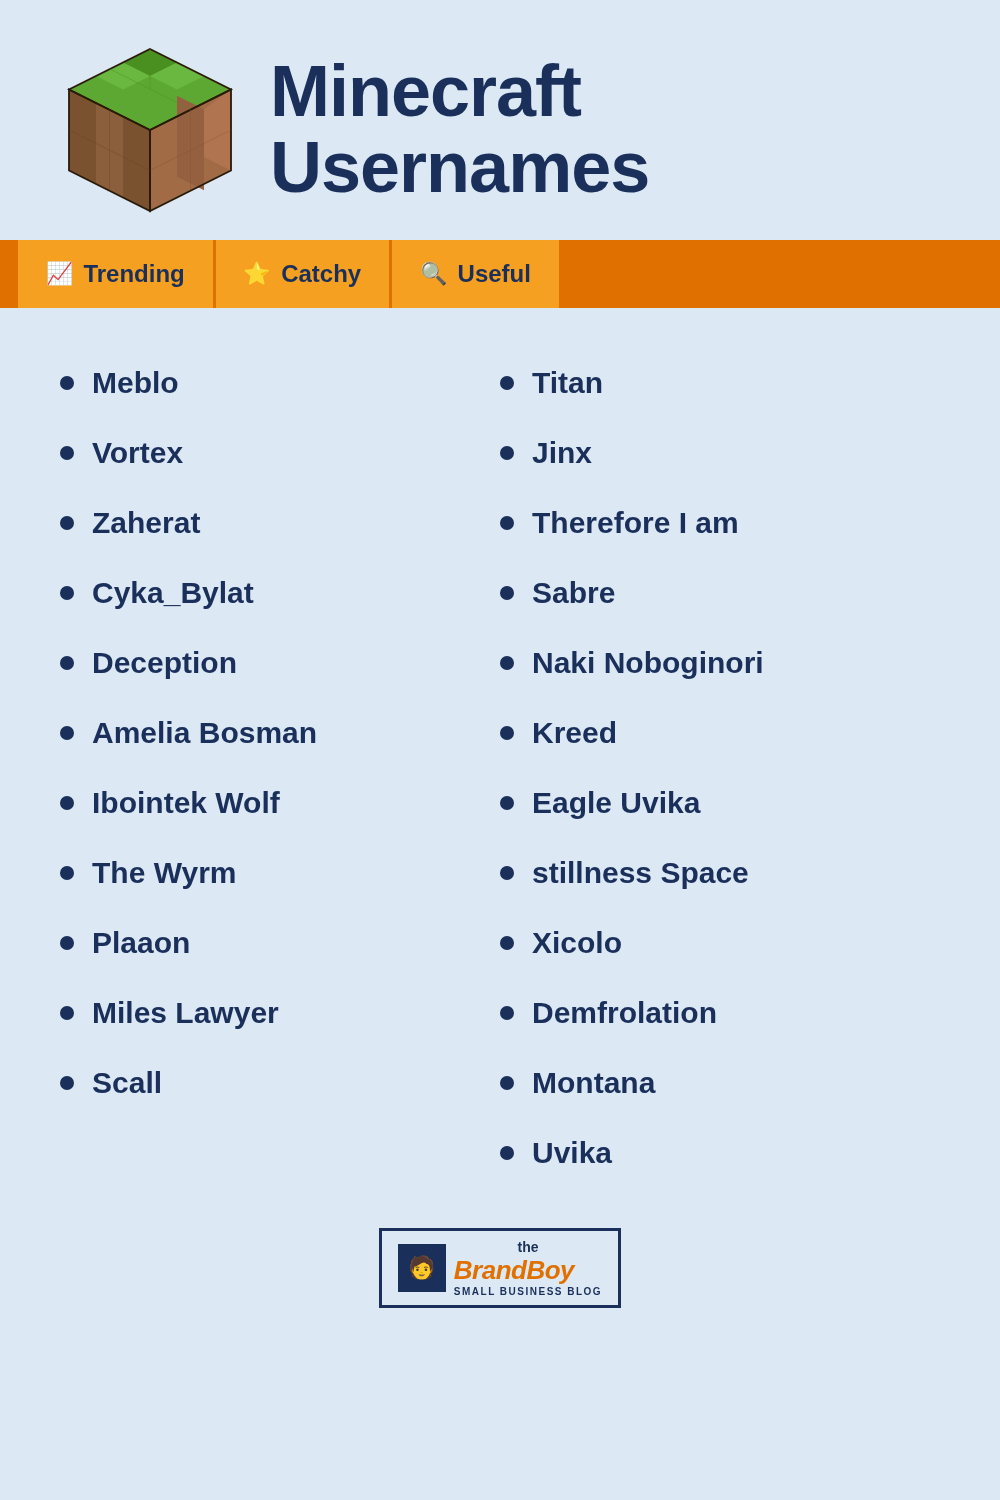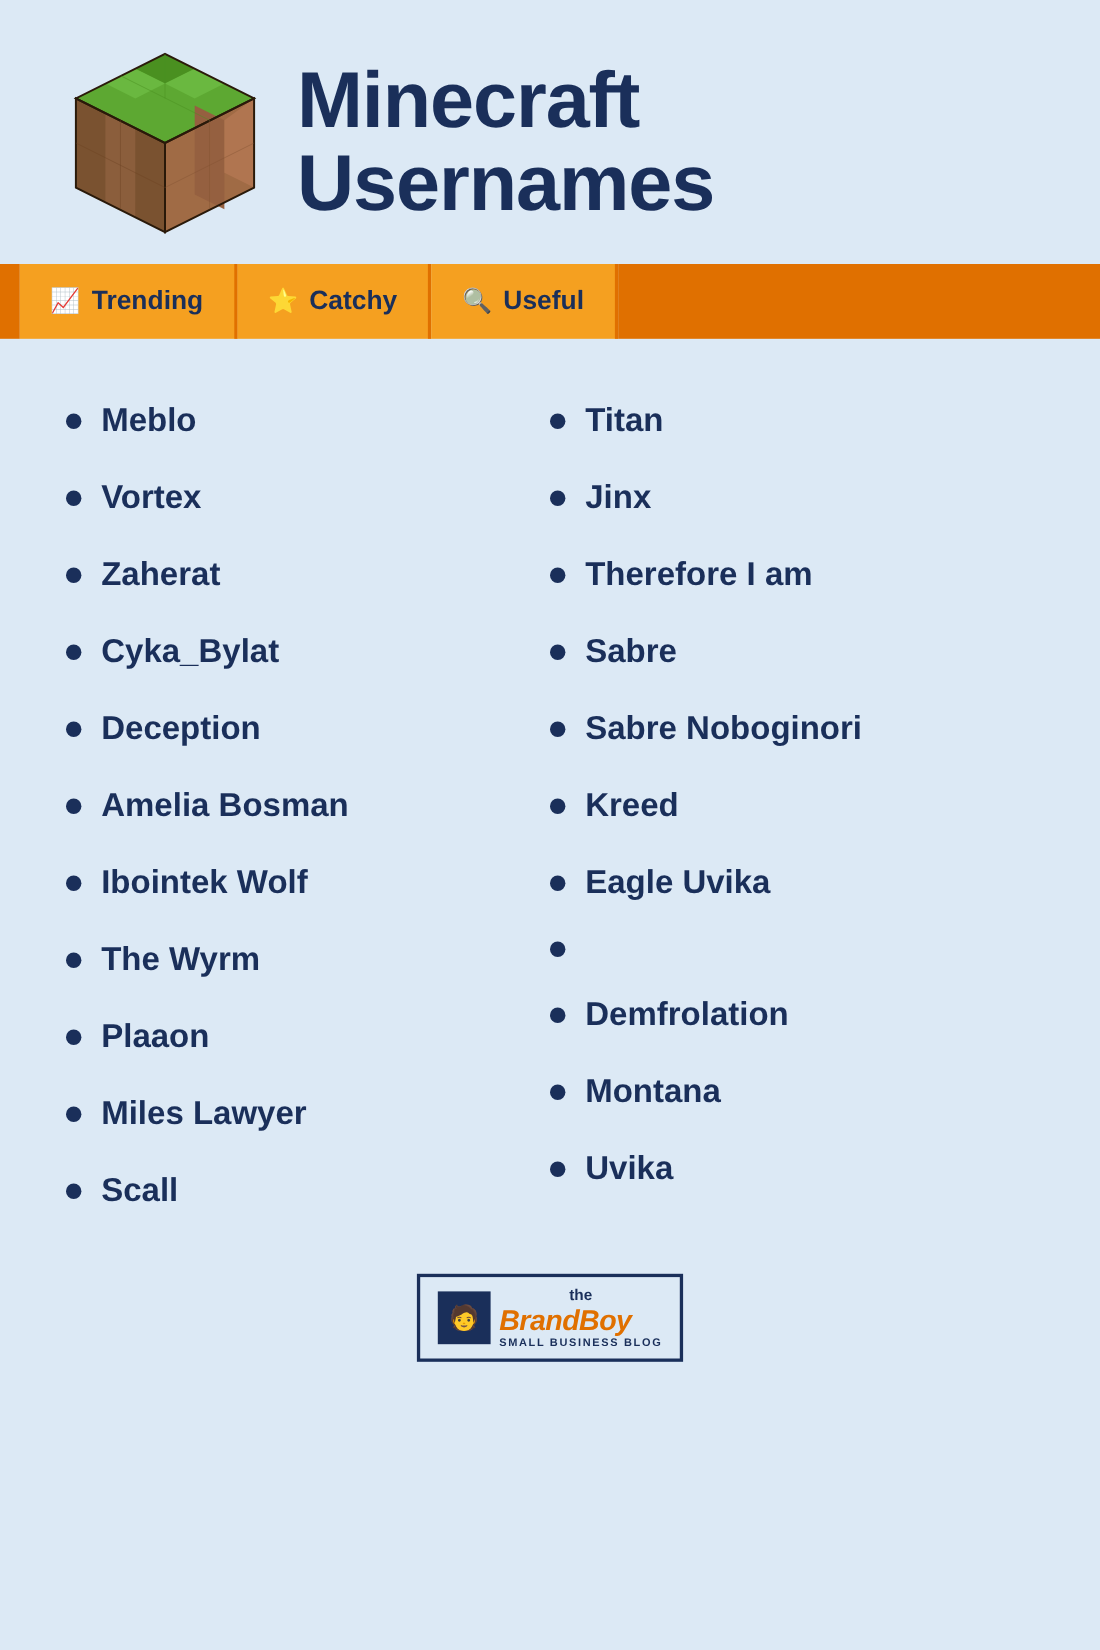--- a/index.html
+++ b/index.html
@@ -307,32 +307,37 @@
       <div class="list-item">
         <span class="bullet"></span>
         <span>Therefore I am</span>
       </div>
       <div class="list-item">
         <span class="bullet"></span>
         <span>Sabre</span>
       </div>
       <div class="list-item">
         <span class="bullet"></span>
-        <span>Sabre Noboginori</span>
+        <span>Naki Noboginori</span>
       </div>
       <div class="list-item">
         <span class="bullet"></span>
         <span>Kreed</span>
       </div>
       <div class="list-item">
         <span class="bullet"></span>
         <span>Eagle Uvika</span>
       </div>
       <div class="list-item">
         <span class="bullet"></span>
+        <span>stillness Space</span>
+      </div>
+      <div class="list-item">
+        <span class="bullet"></span>
+        <span>Xicolo</span>
       </div>
       <div class="list-item">
         <span class="bullet"></span>
         <span>Demfrolation</span>
       </div>
       <div class="list-item">
         <span class="bullet"></span>
         <span>Montana</span>
       </div>
       <div class="list-item">

